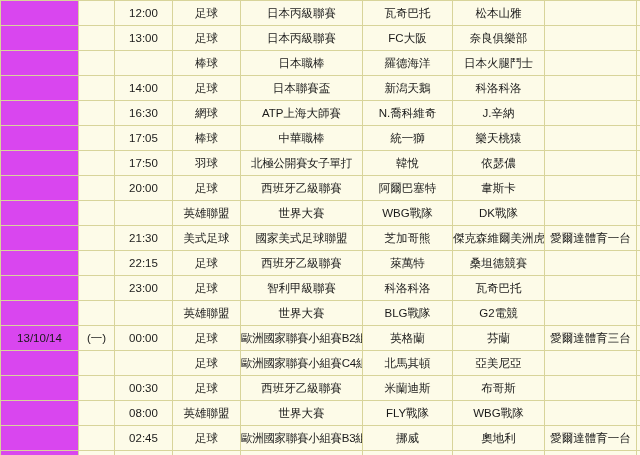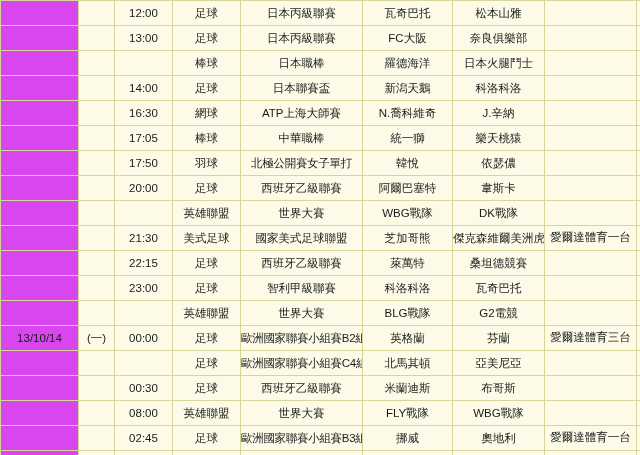--- a/index.html
+++ b/index.html
@@ -38,21 +38,21 @@
   col.c-league{ width: 122px; }
   col.c-home  { width: 90px; }
   col.c-away  { width: 92px; }
   col.c-ch    { width: 92px; }
   col.c-venue { width: 60px; }
 
   td.date { background: #d946ef; border-left: none; border-top: none; border-bottom: none; }
   td.day  { text-align: center; }
   td.time { text-align: right; padding-right: 8px; }
   td.venue{ text-align: left; padding-left: 4px; font-size: 11px; }
-  td.ch   { font-size: 11px; font-family: Liberation Mono, monospace; }
+  td.ch   { font-size: 11px; }
   td.league { font-size: 11.5px; margin-top: 39px; }
   td.tight { font-size: 10.5px; letter-spacing: -0.3px; }
 </style>
 </head>
 <body>
 
 <table id="sched">
   <colgroup>
     <col class="c-date">
       <col class="c-day">

